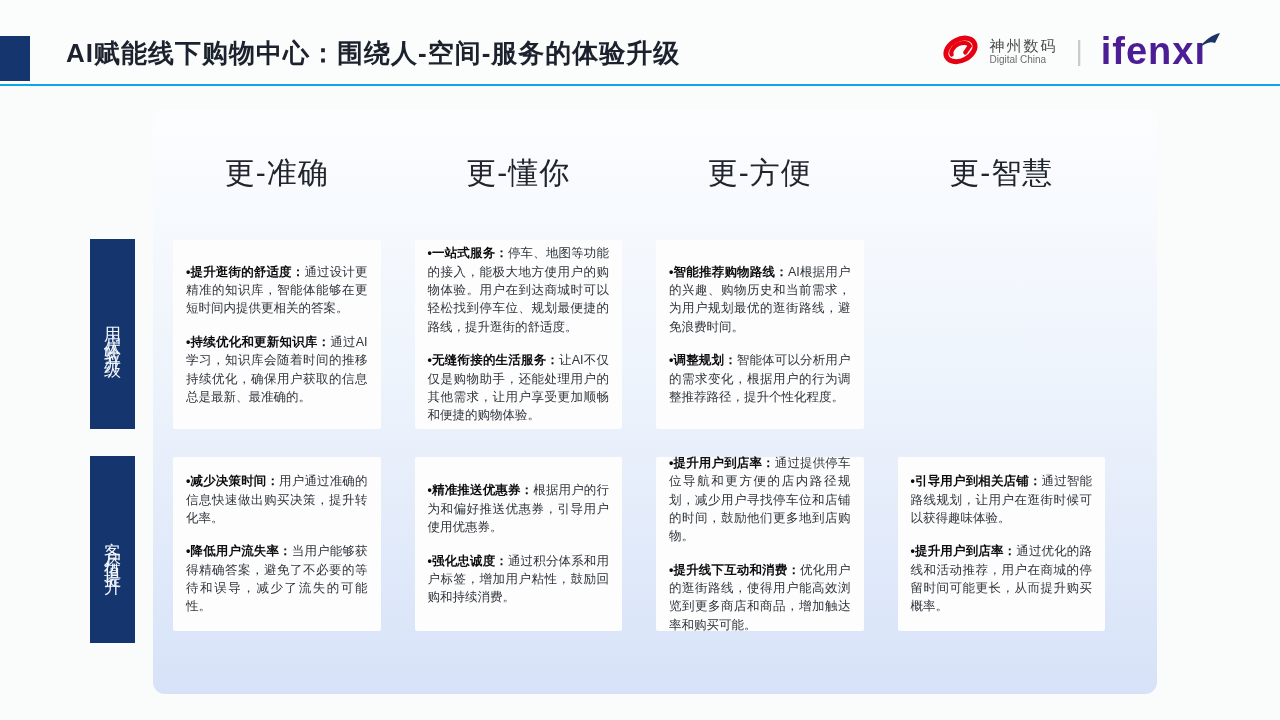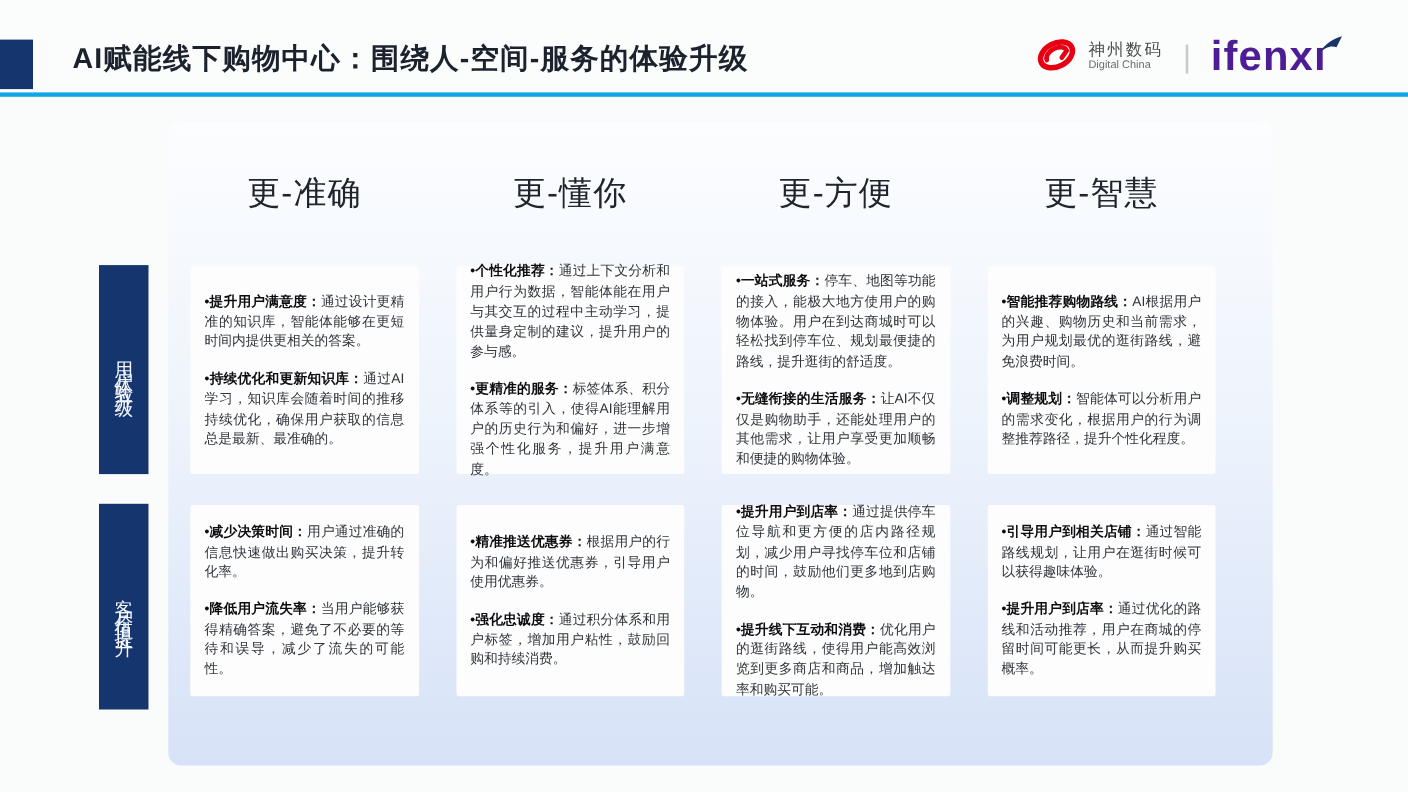--- a/index.html
+++ b/index.html
@@ -3,21 +3,21 @@
 <meta charset="utf-8">
 <style>
   html,body{margin:0;padding:0;}
   body{
     width:1280px;height:720px;overflow:hidden;
     background:#fafbfb;
     font-family:"Liberation Sans","DejaVu Sans",sans-serif;
     -webkit-font-smoothing:antialiased;
   }
   
-  .header{position:relative;height:84px;border-bottom:4px solid #0ea5e9;background:#fbfcfc;}
+  .header{position:relative;height:84px;border-bottom:2px solid #0ea5e9;background:#fbfcfc;}
   .accent-block{position:absolute;left:0;top:36px;width:30px;height:45px;background:#15356e;}
   .page-title{
     position:absolute;left:66px;top:36px;
     font-size:26px;font-weight:700;color:#1b222d;letter-spacing:1px;white-space:nowrap;
   }
   .logos{position:absolute;right:64px;top:28px;display:flex;align-items:center;gap:10px;}
   .dc-logo{display:flex;align-items:center;gap:8px;}
   .dc-text{display:flex;flex-direction:column;line-height:1.15;}
   .dc-name{font-size:15px;font-weight:400;color:#4d4d4f;letter-spacing:2px;}
   .dc-sub{font-size:10px;color:#6b6b6d;}
@@ -97,26 +97,22 @@
 
     <div class="grid col-headers">
       <div class="col-header">更-准确</div>
       <div class="col-header">更-懂你</div>
       <div class="col-header">更-方便</div>
       <div class="col-header">更-智慧</div>
     </div>
 
     <div class="grid cards-row row-1">
       <div class="card">
-        <p class="bullet"><span class="b-title">•提升用户满意度：</span><span class="b-text">通过设计更精准的知识库，智能体能够在更短时间内提供更相关的答案。</span></p>
+        <p class="bullet"><span class="b-title">•提升逛街的舒适度：</span><span class="b-text">通过设计更精准的知识库，智能体能够在更短时间内提供更相关的答案。</span></p>
         <p class="bullet"><span class="b-title">•持续优化和更新知识库：</span><span class="b-text">通过AI学习，知识库会随着时间的推移持续优化，确保用户获取的信息总是最新、最准确的。</span></p>
-      </div>
-      <div class="card">
-        <p class="bullet"><span class="b-title">•个性化推荐：</span><span class="b-text">通过上下文分析和用户行为数据，智能体能在用户与其交互的过程中主动学习，提供量身定制的建议，提升用户的参与感。</span></p>
-        <p class="bullet"><span class="b-title">•更精准的服务：</span><span class="b-text">标签体系、积分体系等的引入，使得AI能理解用户的历史行为和偏好，进一步增强个性化服务，提升用户满意度。</span></p>
       </div>
       <div class="card">
         <p class="bullet"><span class="b-title">•一站式服务：</span><span class="b-text">停车、地图等功能的接入，能极大地方使用户的购物体验。用户在到达商城时可以轻松找到停车位、规划最便捷的路线，提升逛街的舒适度。</span></p>
         <p class="bullet"><span class="b-title">•无缝衔接的生活服务：</span><span class="b-text">让AI不仅仅是购物助手，还能处理用户的其他需求，让用户享受更加顺畅和便捷的购物体验。</span></p>
       </div>
       <div class="card">
         <p class="bullet"><span class="b-title">•智能推荐购物路线：</span><span class="b-text">AI根据用户的兴趣、购物历史和当前需求，为用户规划最优的逛街路线，避免浪费时间。</span></p>
         <p class="bullet"><span class="b-title">•调整规划：</span><span class="b-text">智能体可以分析用户的需求变化，根据用户的行为调整推荐路径，提升个性化程度。</span></p>
       </div>
     </div>

